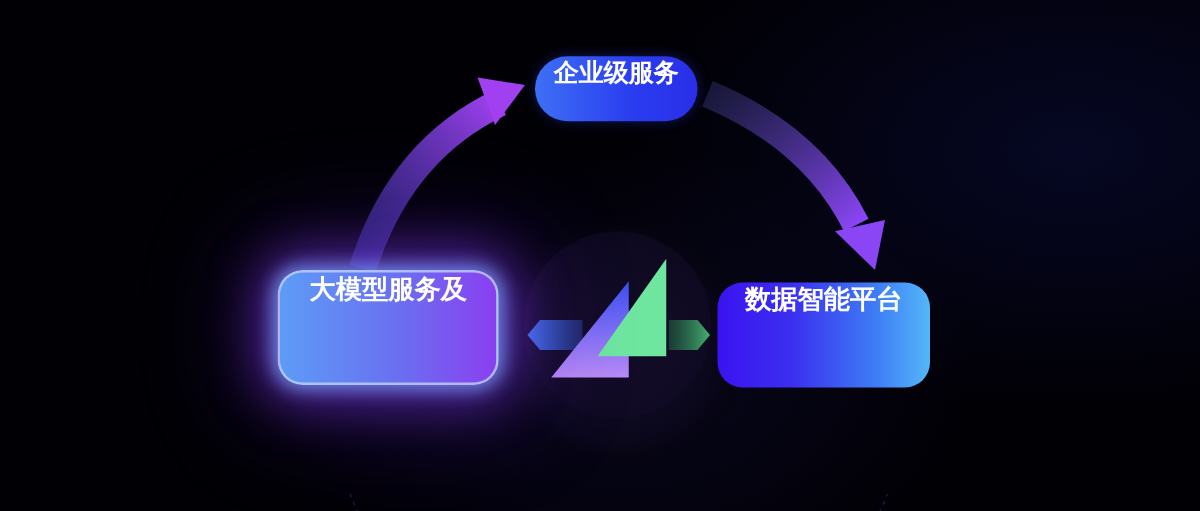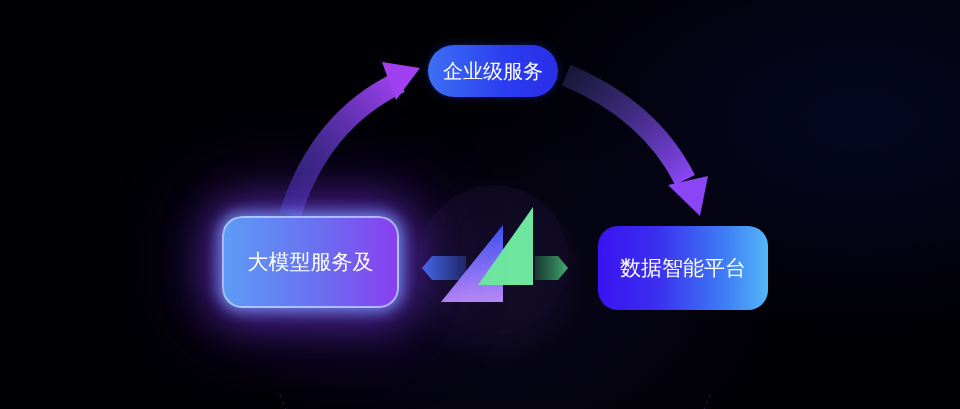--- a/index.html
+++ b/index.html
@@ -2,25 +2,25 @@
 <html><head>
 <meta charset="utf-8">
 <style>
   html,body{margin:0;padding:0;}
   body{width:960px;height:409px;overflow:hidden;background:#000;position:relative;font-family:"Liberation Sans","DejaVu Sans",sans-serif;}
   .stage{position:absolute;inset:0;background:
     radial-gradient(ellipse 520px 300px at 860px 120px, rgba(10,14,60,0.55), transparent 70%),
     radial-gradient(ellipse 400px 260px at 500px 300px, rgba(12,10,40,0.7), transparent 70%),
     #010005;}
   svg.arrows{position:absolute;left:0;top:0;}
-  .node{position:absolute;display:flex;align-items:center;justify-content:center;color:#fff;font-weight:normal;text-align:center;line-height:28px;}
+  .node{position:absolute;display:flex;justify-content:center;color:#fff;font-weight:bold;text-align:center;line-height:28px;}
   .top{left:428px;top:45px;width:130px;height:52px;border-radius:26px;background:linear-gradient(90deg,#3e6ff5,#2a3df0 60%,#2a2ee8);font-size:20px;box-shadow:0 0 10px rgba(40,60,200,0.4);}
   .left{left:222px;top:216px;width:173px;height:88px;border-radius:20px;background:linear-gradient(90deg,#5d9cf6,#6a6ff0 55%,#8a3ff0);font-size:21px;border:2px solid rgba(190,210,255,0.8);
     box-shadow:0 0 14px 4px rgba(120,160,255,0.75),0 0 40px 14px rgba(130,60,240,0.55),0 0 80px 30px rgba(110,40,220,0.25);}
-  .right{left:598px;top:226px;width:170px;height:84px;border-radius:20px;background:linear-gradient(90deg,#3a13f0,#3b2ff0 35%,#3e7ef5 75%,#55b6f8);font-size:21px;}
+  .right{left:574px;top:226px;width:170px;height:84px;border-radius:20px;background:linear-gradient(90deg,#3a13f0,#3b2ff0 35%,#3e7ef5 75%,#55b6f8);font-size:21px;}
 </style>
 </head>
 <body>
 
 <div class="stage">
   <svg class="arrows" width="960" height="409" viewBox="0 0 960 409">
     <defs>
       <linearGradient id="ga" x1="0" y1="1" x2="1" y2="0">
         <stop offset="0" stop-color="#3a3ab0" stop-opacity="0.5"></stop>
         <stop offset="1" stop-color="#a040f0"></stop>

